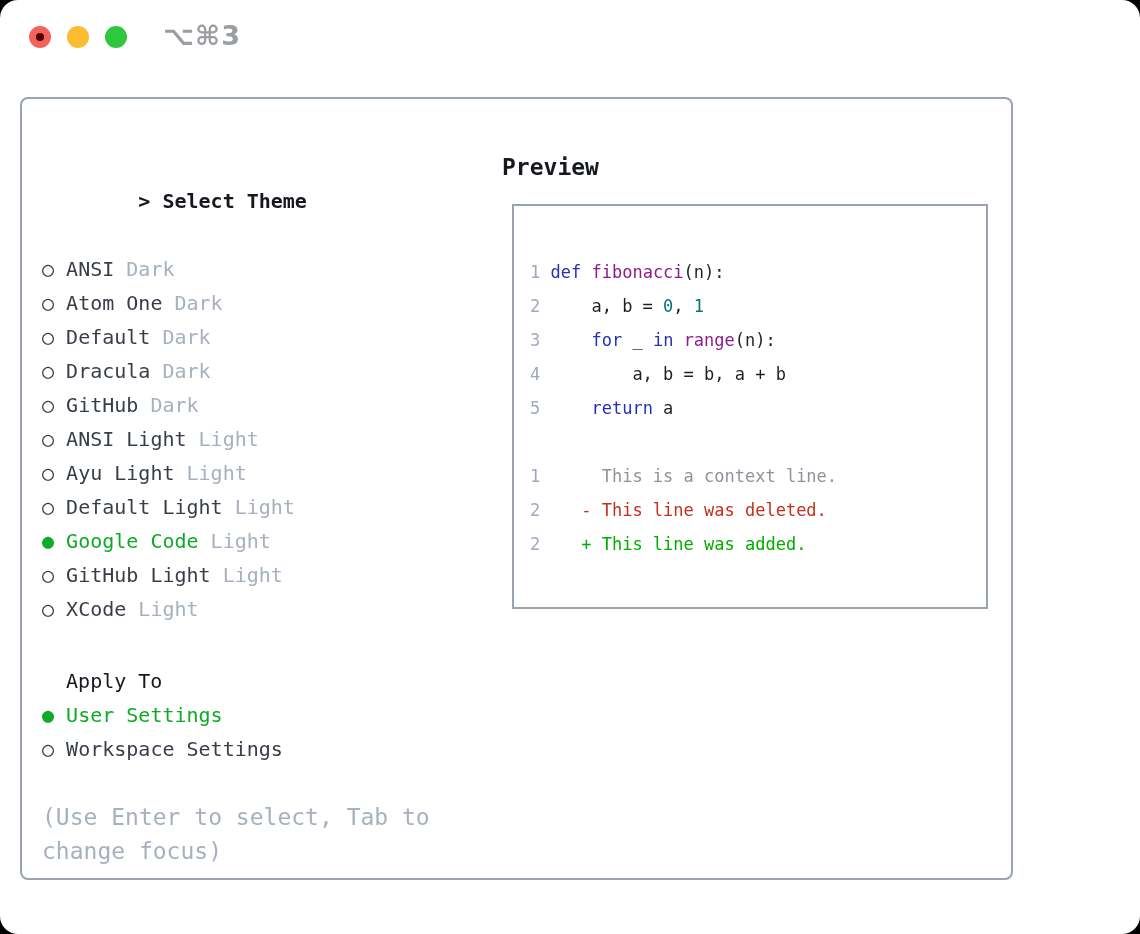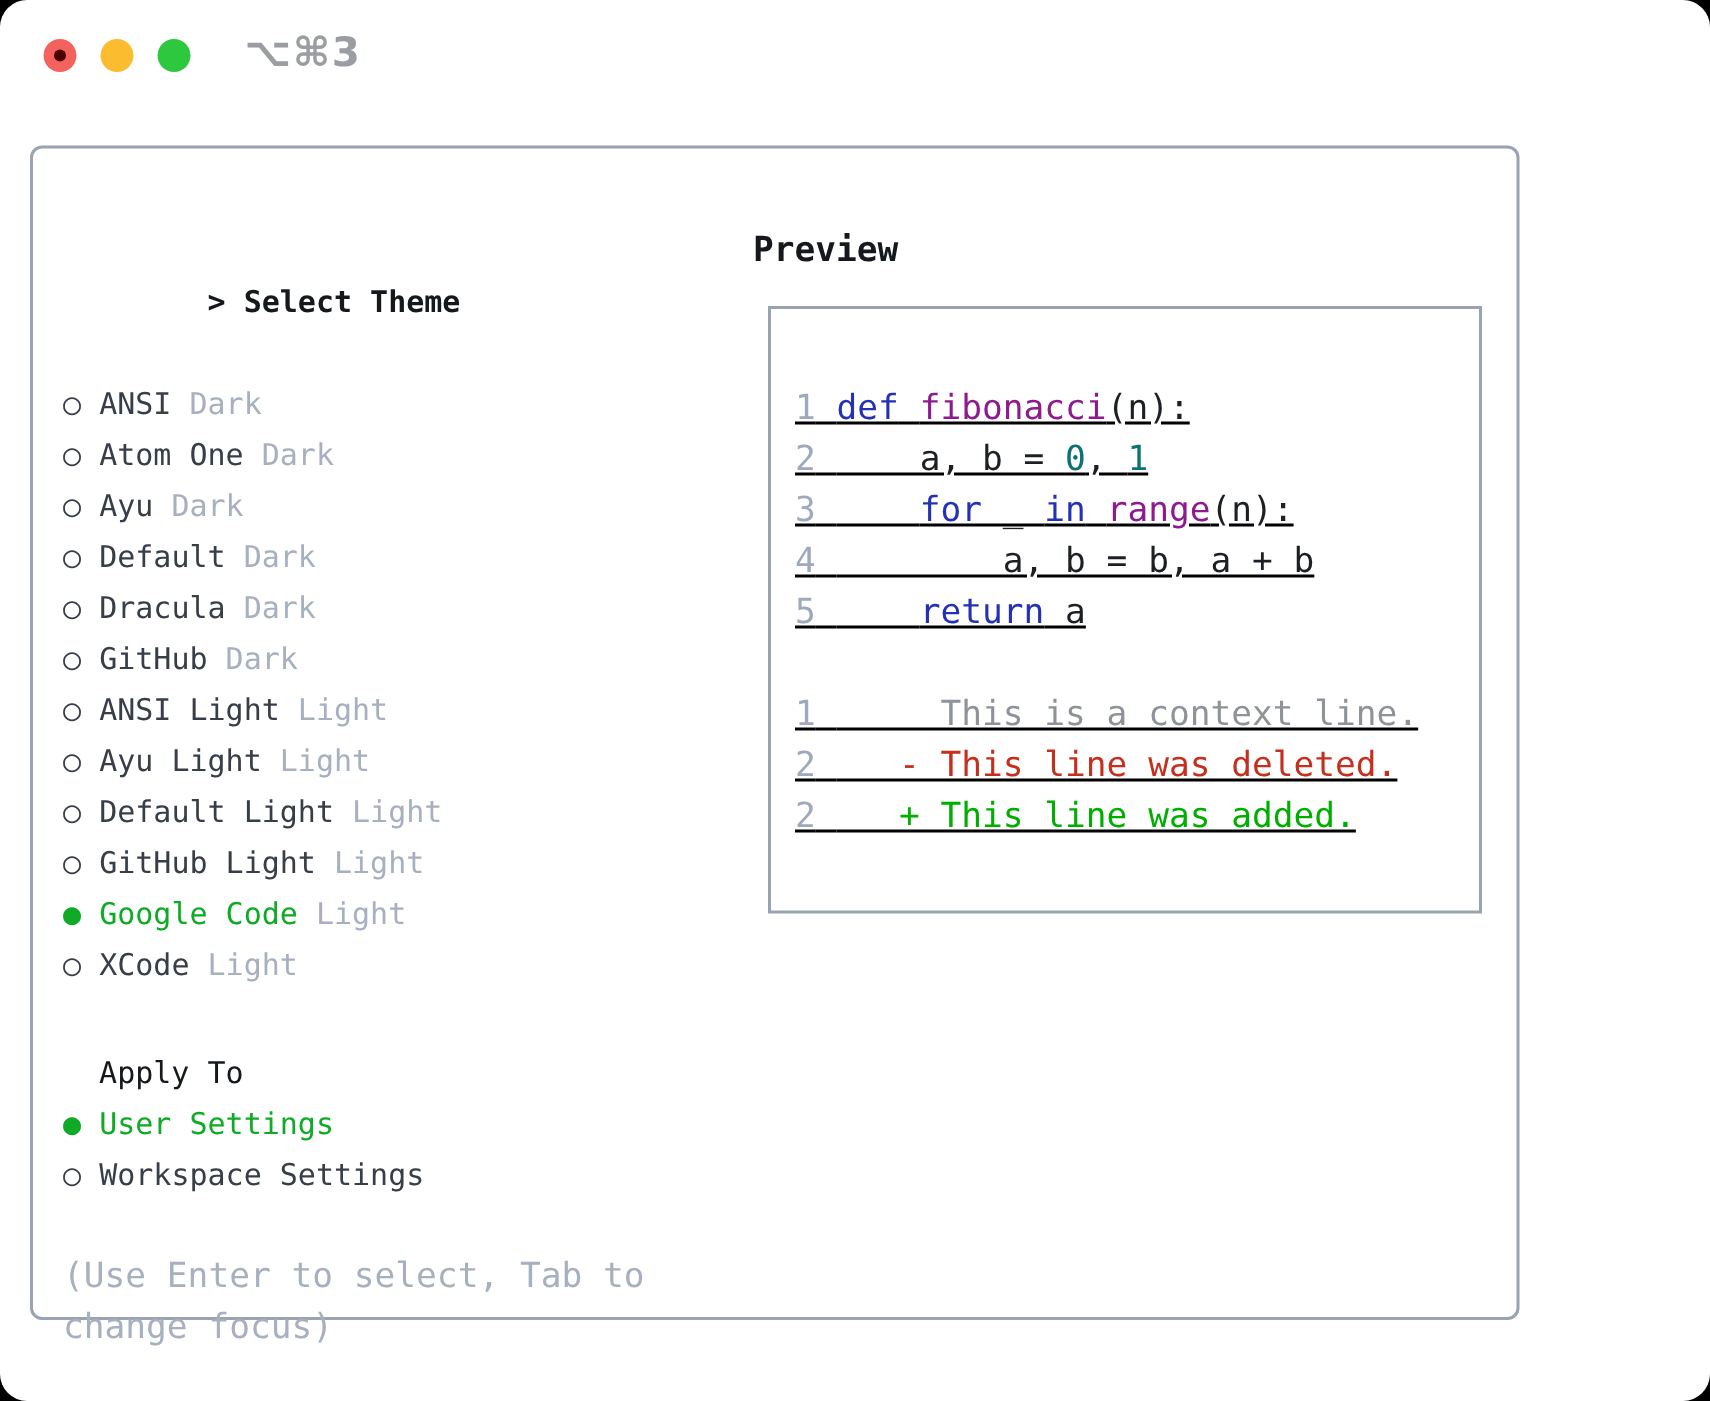--- a/index.html
+++ b/index.html
@@ -27,21 +27,21 @@
   .suffix{color:#a7b0bf;}
   .sel{color:#0faa26;}
   .apply-title{margin-top:38px;padding-left:2ch;color:#15181d;}
   .help{margin-top:34px;width:400px;font-size:23px;line-height:34px;color:#a7b0bf;}
 
   
   .preview-title{position:absolute;left:480px;top:51px;line-height:34px;font-size:23px;
                  font-weight:bold;color:#15181d;text-align:center;}
   .preview-box{position:absolute;left:490px;top:105px;width:476px;height:405px;box-sizing:border-box;
                border:2px solid #99a3b1;background:#fff;padding:49px 0 0 16px;overflow:hidden;}
-  .cl{line-height:34px;min-height:34px;font-size:23px;white-space:pre;text-decoration:underline;}
+  .cl{line-height:34px;min-height:34px;font-size:17px;white-space:pre;}
   .ln{color:#9fa9bc;}
   .keyword{color:#2531b4;}
   .function{color:#8e1b8e;}
   .number{color:#0c7273;}
   .plain{color:#1c2025;}
   .context{color:#8e939b;}
   .deleted{color:#c52f1e;}
   .added{color:#00ae00;}
 </style>
 </head>
@@ -60,29 +60,28 @@
 
   <div class="panel">
 
     <div class="left-col">
       <div class="row list-title">
         <span>&gt; </span><span>Select Theme</span>
       </div>
       <div>
           <div class="row"><span class="">○ </span><span class="name">ANSI</span><span class="suffix"> Dark</span></div>
           <div class="row"><span class="">○ </span><span class="name">Atom One</span><span class="suffix"> Dark</span></div>
-          <div class="row"><span class="">○ </span><span class="name">Ayu</span><span class="suffix"> Dark</span></div>
           <div class="row"><span class="">○ </span><span class="name">Default</span><span class="suffix"> Dark</span></div>
           <div class="row"><span class="">○ </span><span class="name">Dracula</span><span class="suffix"> Dark</span></div>
           <div class="row"><span class="">○ </span><span class="name">GitHub</span><span class="suffix"> Dark</span></div>
           <div class="row"><span class="">○ </span><span class="name">ANSI Light</span><span class="suffix"> Light</span></div>
           <div class="row"><span class="">○ </span><span class="name">Ayu Light</span><span class="suffix"> Light</span></div>
           <div class="row"><span class="">○ </span><span class="name">Default Light</span><span class="suffix"> Light</span></div>
+          <div class="row"><span class="sel">● </span><span class="name sel">Google Code</span><span class="suffix"> Light</span></div>
           <div class="row"><span class="">○ </span><span class="name">GitHub Light</span><span class="suffix"> Light</span></div>
-          <div class="row"><span class="sel">● </span><span class="name sel">Google Code</span><span class="suffix"> Light</span></div>
           <div class="row"><span class="">○ </span><span class="name">XCode</span><span class="suffix"> Light</span></div>
         </div>
 
       <div class="row apply-title">Apply To</div>
       <div>
           <div class="row"><span class="sel">● </span><span class="name sel">User Settings</span></div>
           <div class="row"><span class="">○ </span><span class="name">Workspace Settings</span></div>
         </div>
 
       <div class="help">(Use Enter to select, Tab to change focus)</div>

